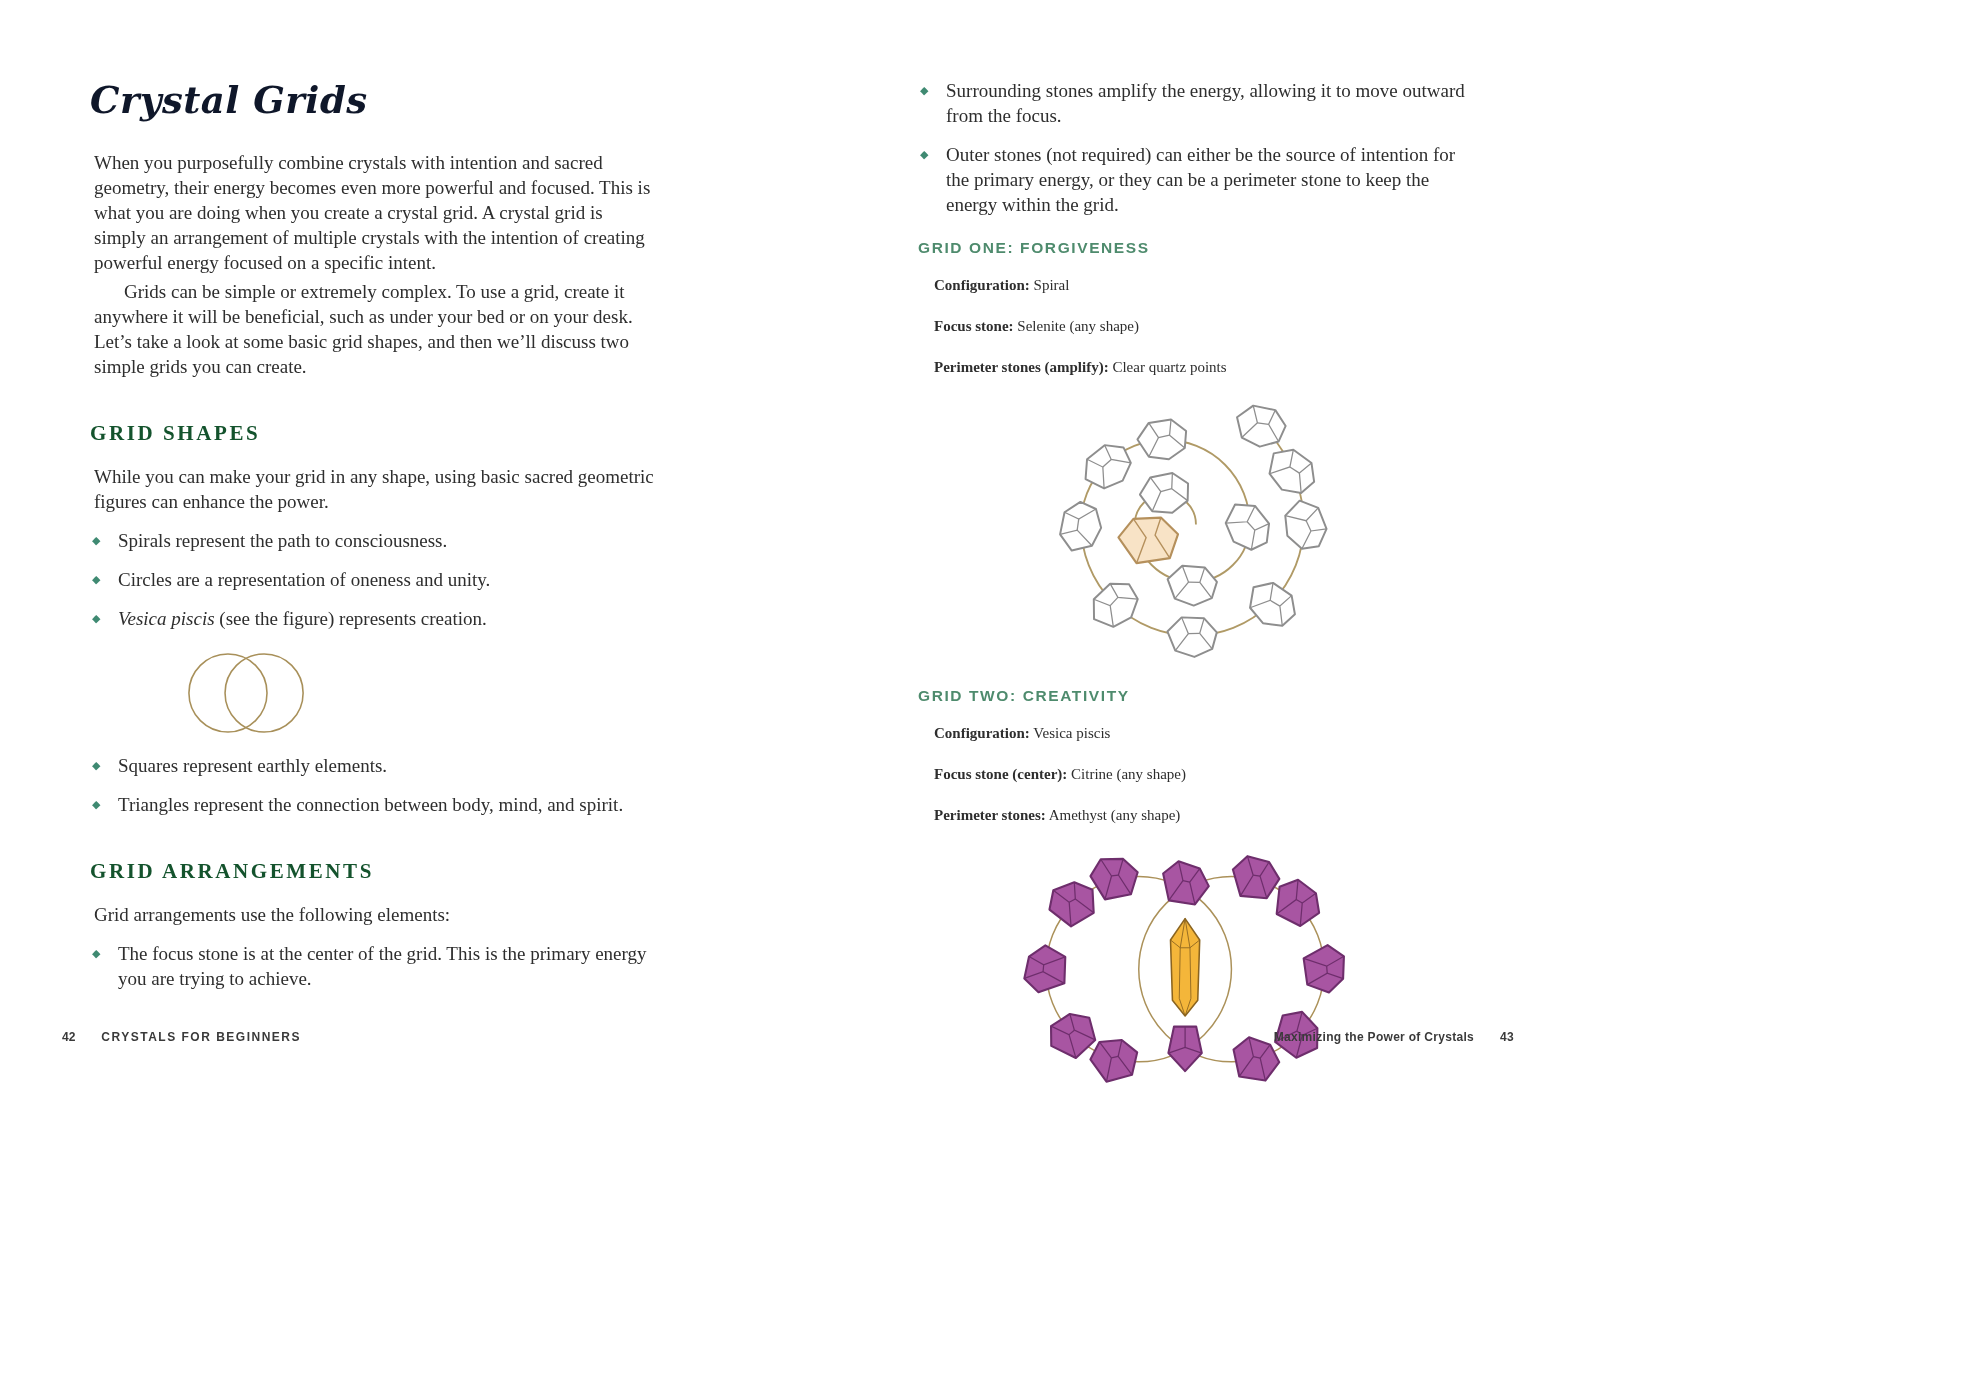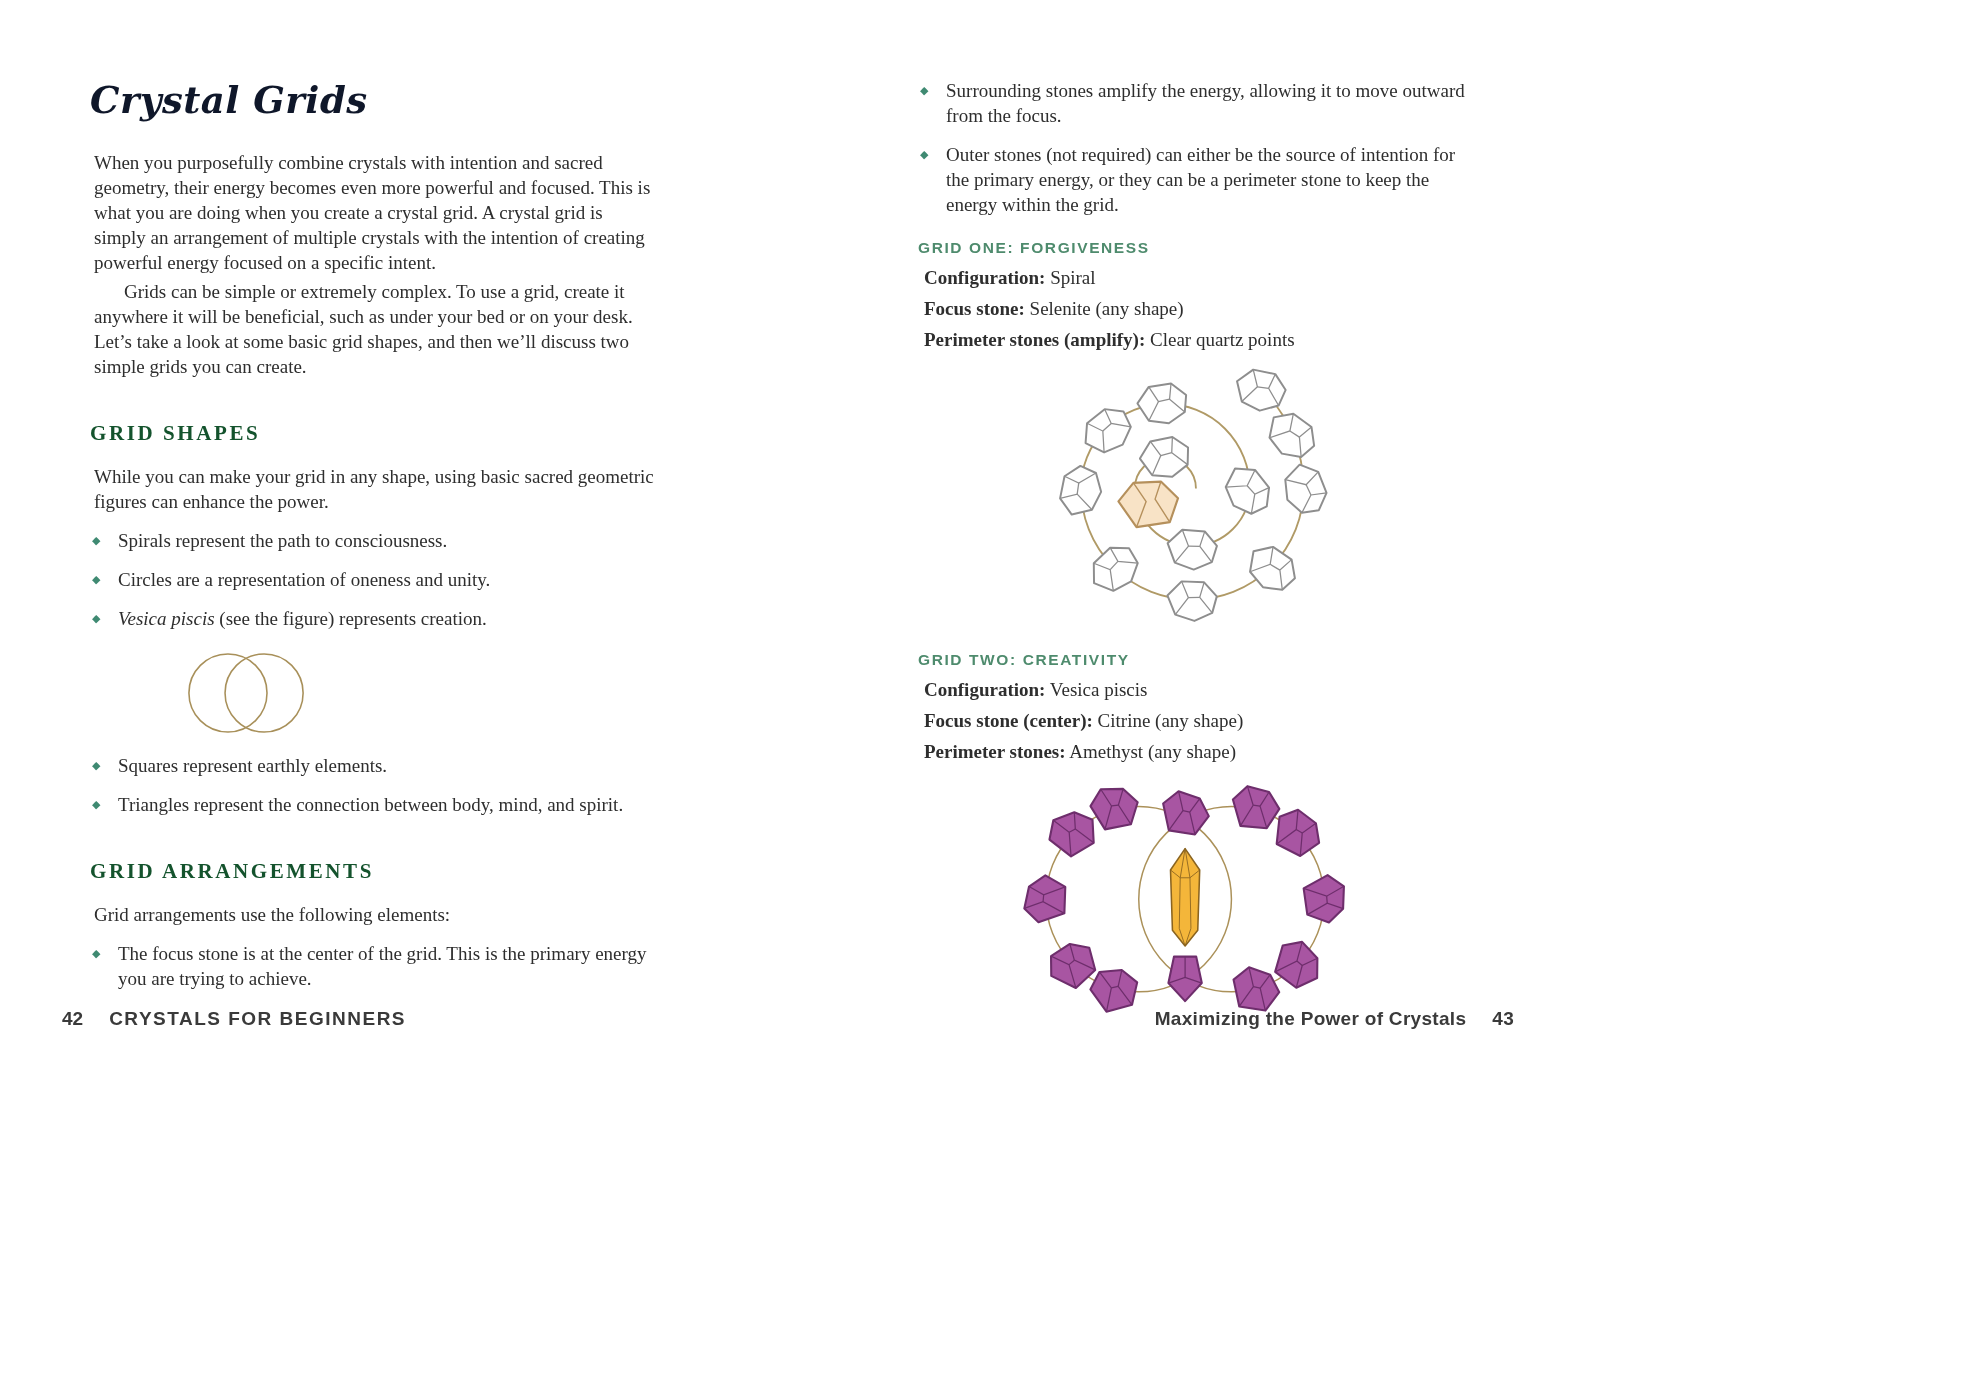--- a/index.html
+++ b/index.html
@@ -34,31 +34,31 @@
     color:#4e8b6d;margin:22px 0 8px 0;
   }
   .bullet{display:flex;margin:14px 0 0 2px;}
   .bullet .marker{
     flex:0 0 14px;color:#3f8a72;font-size:11px;line-height:25px;
     text-align:left;margin-right:12px;
   }
   .bullet .btxt{font-size:19px;line-height:25px;}
   .btxt i{font-style:italic;}
 
-  .spec{font-size:19px;line-height:25px;margin:6px;}
+  .spec{font-size:15px;line-height:25px;margin:16px;}
   .spec b{font-weight:bold;}
 
   .fig-vesica-small{display:block;margin:18px 0 4px 96px;}
   .fig-spiral{display:block;margin:8px auto 0 auto;}
   .fig-vesica-big{display:block;margin:10px auto 0 auto;}
 
   .footer{
-    position:absolute;top:1008px;
+    position:absolute;top:1030px;
     font-family:"Liberation Sans",sans-serif;
-    font-weight:bold;font-size:19px;color:#3a3a3a;
+    font-weight:bold;font-size:12px;color:#3a3a3a;
   }
   .footer-left{left:62px;letter-spacing:1.5px;}
   .footer-left .num{letter-spacing:0;margin-right:26px;}
   .footer-right{left:918px;width:596px;text-align:right;letter-spacing:.3px;}
   .footer-right .num{margin-left:26px;margin-top:16px;}
 </style>
 </head>
 <body>
 
 <div class="sheet">

